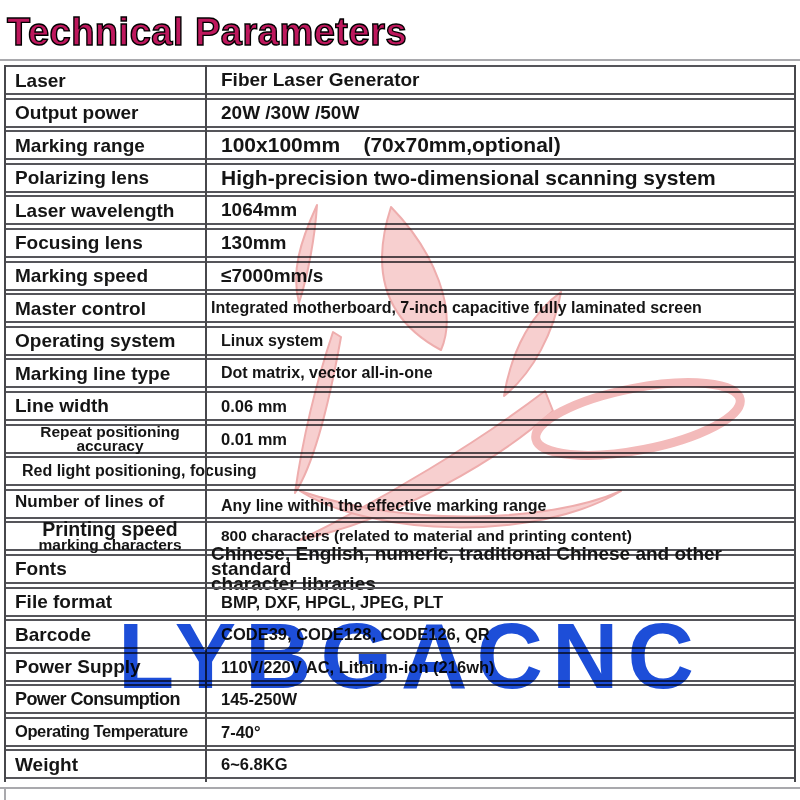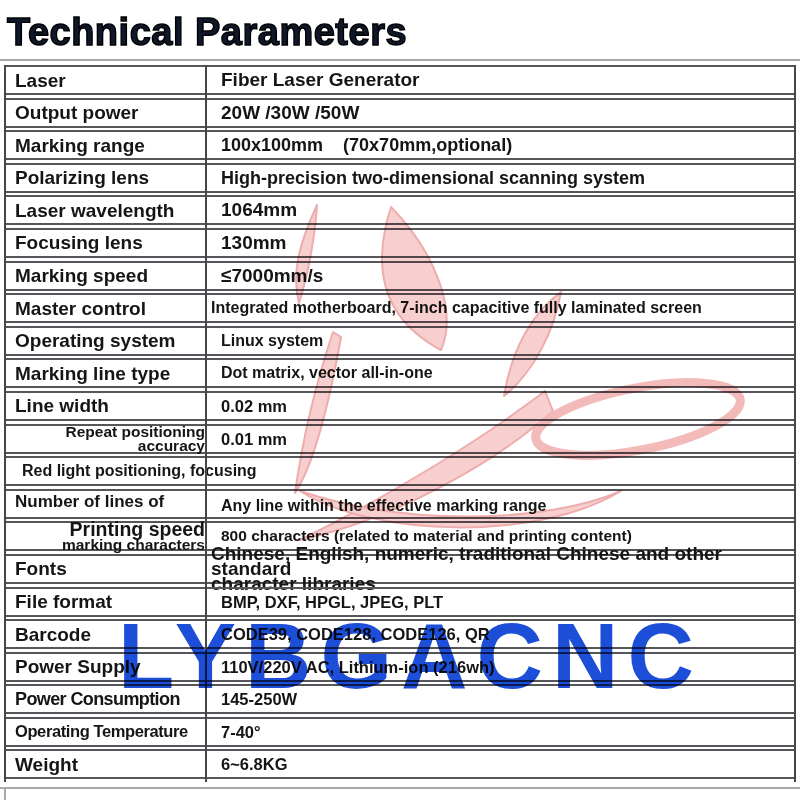--- a/index.html
+++ b/index.html
@@ -6,21 +6,21 @@
   body{
     width:800px;height:800px;position:relative;overflow:hidden;
     background:#ffffff;
     font-family:"Liberation Sans",sans-serif;
     color:#151515;
   }
   
   .page-title{
     position:absolute;left:7px;top:11px;
     font-size:38px;line-height:42px;font-weight:700;
-    letter-spacing:0.5px;color:#0f172a;
+    letter-spacing:0.5px;color:#be185d;
     -webkit-text-stroke:1.4px #000;
     white-space:nowrap;
   }
   
   .crop-line{position:absolute;left:0;width:800px;height:2px;background:#a9a9ad;}
   .crop-line.top{top:59px;}
   .crop-line.bottom{top:787px;}
   .crop-stub-left{position:absolute;left:4px;top:789px;width:2px;height:11px;background:#a9a9ad;}
   
   .ptable{
@@ -49,33 +49,33 @@
   .cell-value{
     flex:1;box-sizing:border-box;
     padding-left:16px;
     display:flex;align-items:center;
     font-size:16.5px;font-weight:700;line-height:16px;
     white-space:pre-wrap;
     border-radius:10px;
   }
   
   .v19{font-size:19px;}
-  .v18{font-size:18px;}
+  .v18{font-size:21px;}
   .v165{font-size:16.5px;}
   .v16{font-size:16px;}
   .v155{font-size:15.5px;}
   .v15{font-size:19px;line-height:15px;}
   .tight{padding-left:6px;}
   .vlow{align-items:flex-end;padding-bottom:3px;}
   
   .l17{font-size:17px;}
   .lpc{font-size:18px;letter-spacing:-0.6px;}
   .lot{font-size:16.5px;letter-spacing:-0.4px;}
   .ltop{align-items:flex-start;padding-top:1px;}
-  .ltwo{flex-direction:column;align-items:flex-end;justify-content:center;
+  .ltwo{flex-direction:column;align-items:center;justify-content:center;
         font-size:15.5px;line-height:14px;white-space:nowrap;}
   .lmix .line:first-child{font-size:19.5px;line-height:17px;}
   .lmix .line:last-child{font-size:15.5px;line-height:13px;}
   
   .logo-wm{
     position:absolute;left:245px;top:197px;width:500px;height:345px;
     mix-blend-mode:multiply;z-index:5;pointer-events:none;
   }
   .text-wm{
     position:absolute;left:118px;top:610px;
@@ -130,21 +130,21 @@
     <div class="row">
       <div class="cell-label">Operating system</div>
       <div class="cell-value v16">Linux system</div>
     </div>
     <div class="row">
       <div class="cell-label">Marking line type</div>
       <div class="cell-value v16">Dot matrix, vector all-in-one</div>
     </div>
     <div class="row">
       <div class="cell-label">Line width</div>
-      <div class="cell-value v165">0.02 mm</div>
+      <div class="cell-value v165">0.06 mm</div>
     </div>
     <div class="row">
       <div class="cell-label ltwo">
         <span class="line">Repeat positioning</span>
         <span class="line">accuracy</span>
       </div>
       <div class="cell-value">0.01 mm</div>
     </div>
     <div class="row">
       <div class="cell-value v16">Red light positioning, focusing</div>

